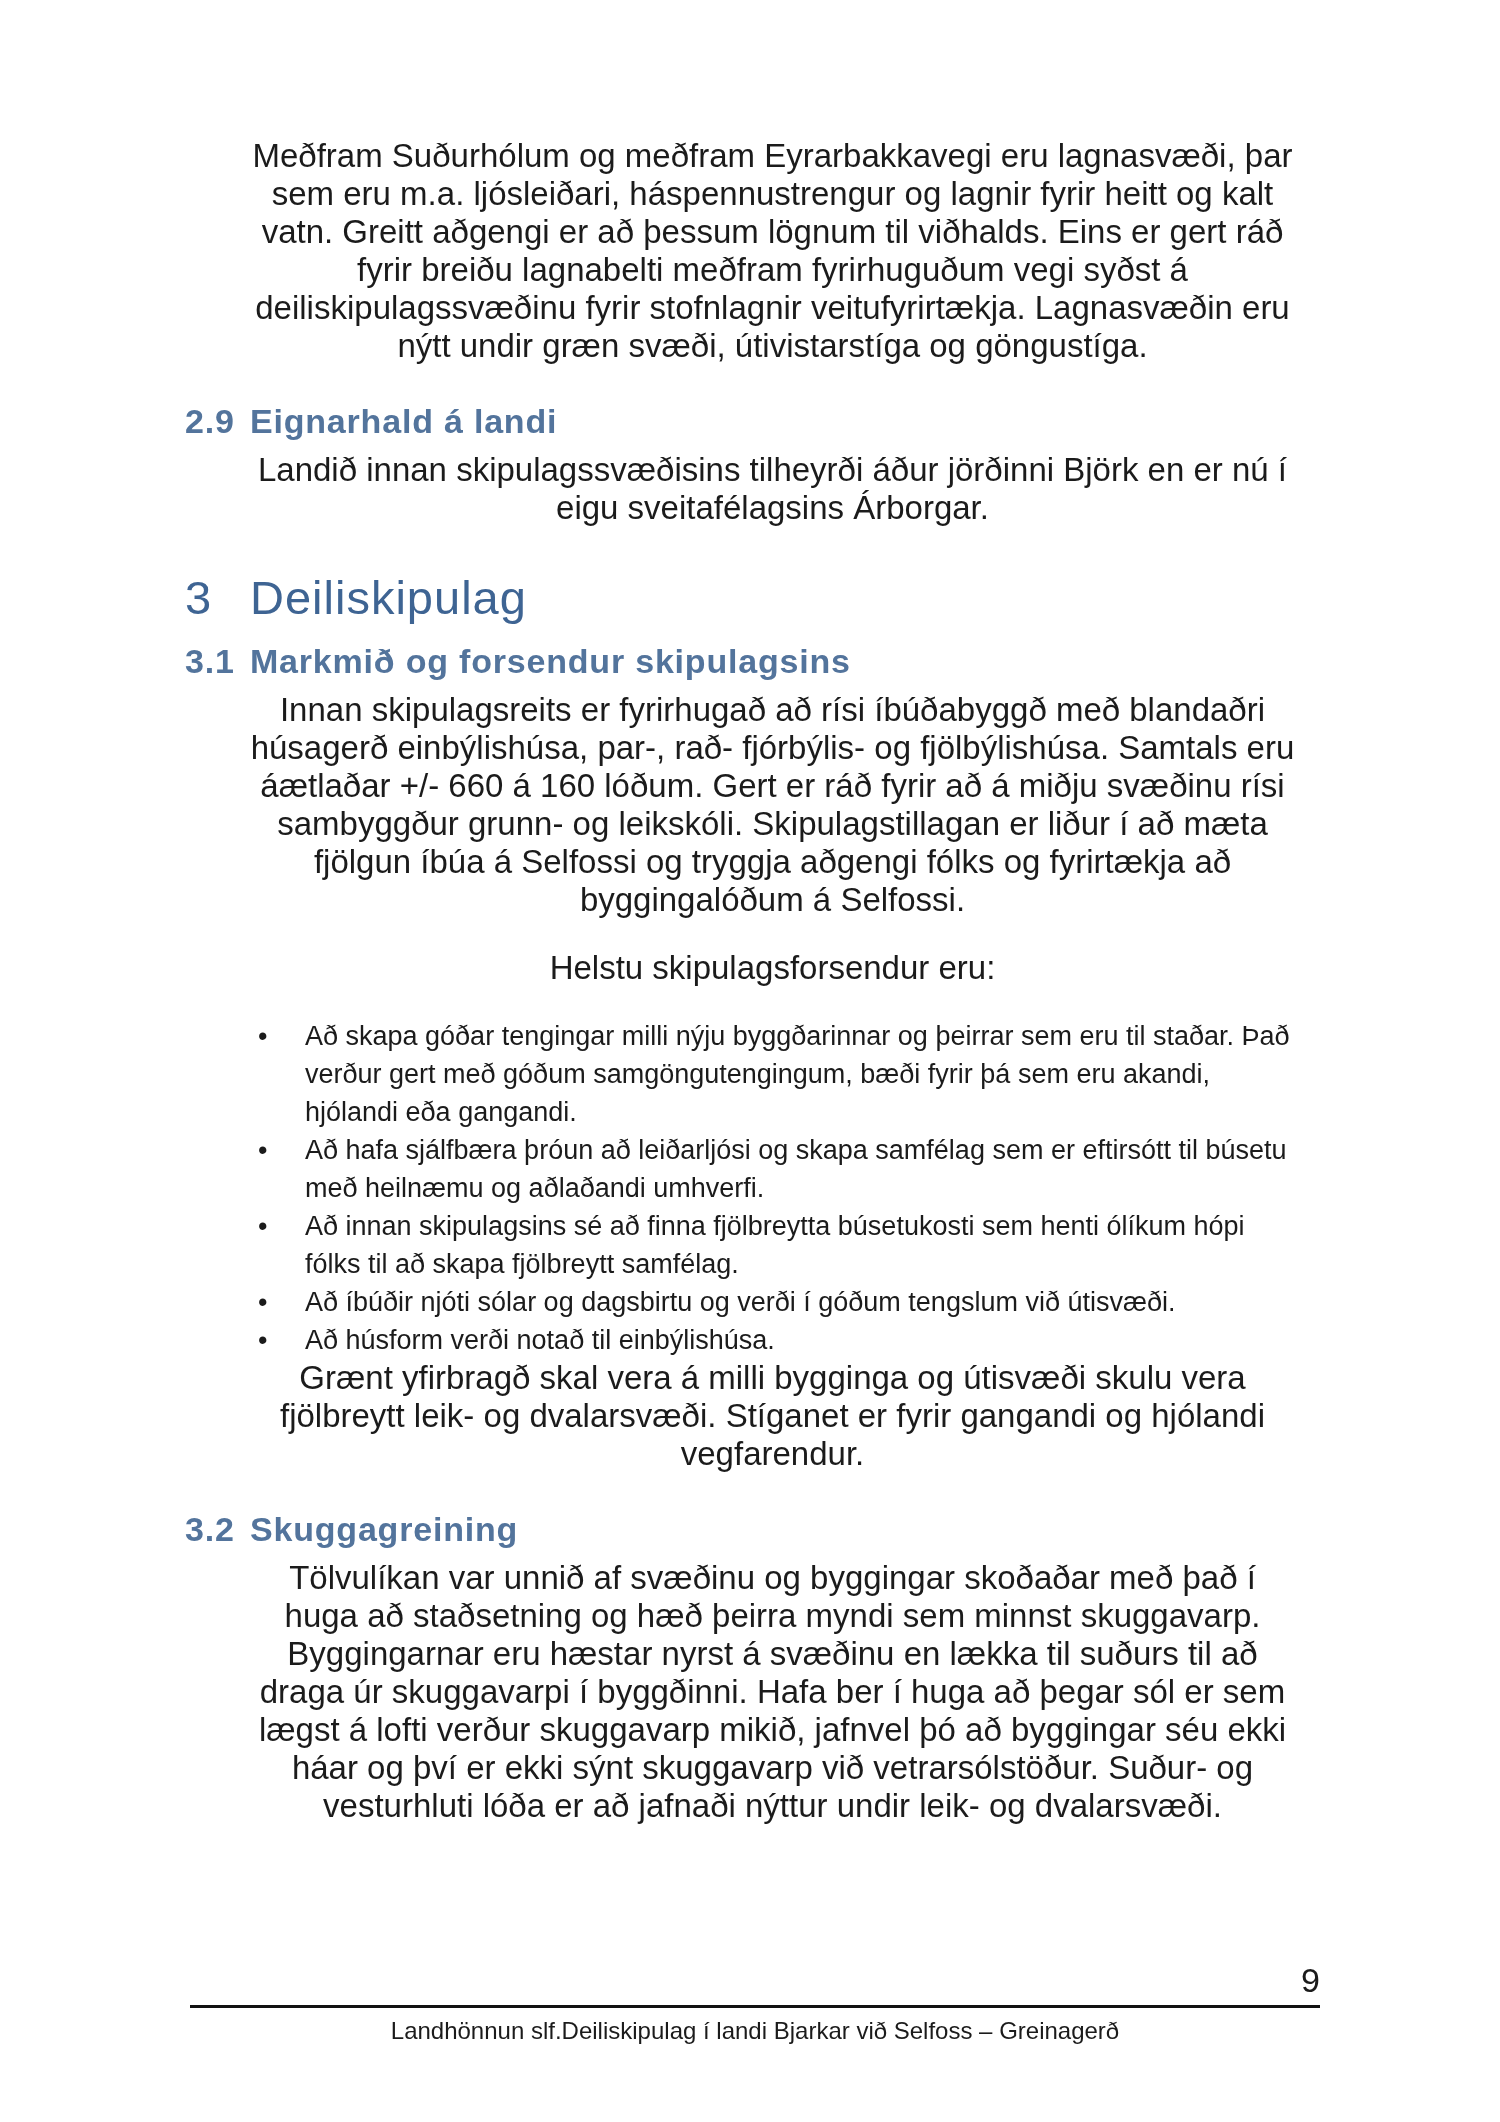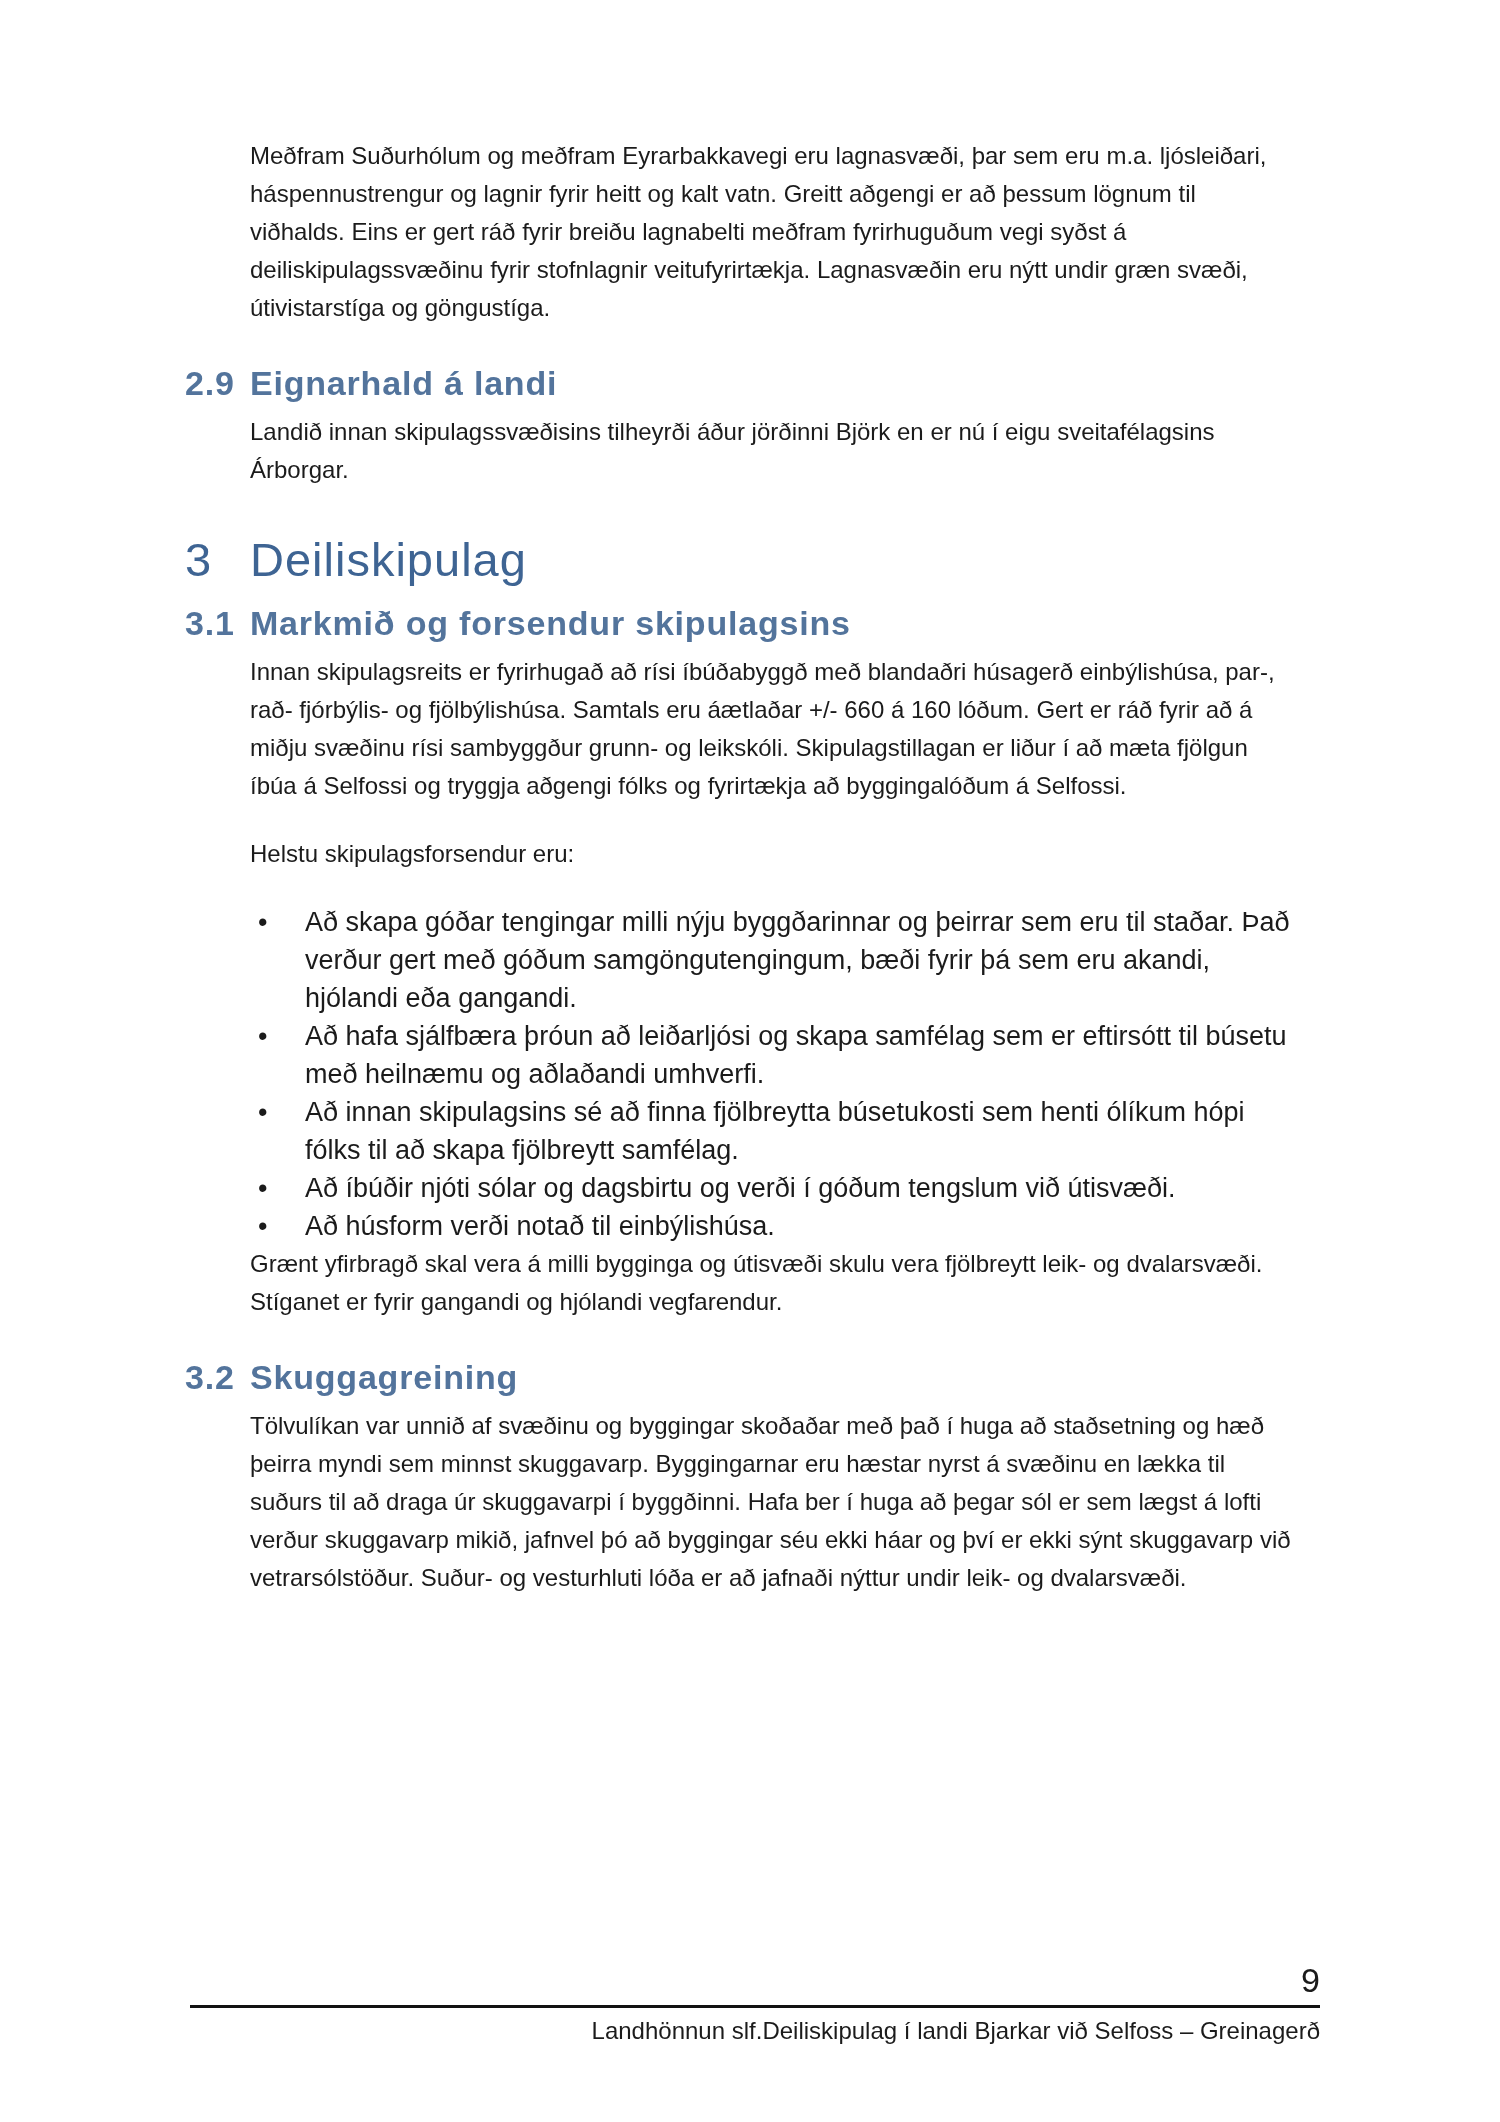--- a/index.html
+++ b/index.html
@@ -17,23 +17,24 @@
     background: #ffffff;
     font-family: "Liberation Sans", "DejaVu Sans", sans-serif;
     color: var(--text);
     overflow: hidden;
   }
   .content { padding-top: 137px; }
 
   p.body {
     margin: 0 116px 0 250px;
     max-width: 1045px;
-    font-size: 24px;
+    font-size: 33px;
     line-height: 38px;
     color: var(--text);
+    text-align: center;
   }
   p.body + p.body { margin-top: 30px; }
 
   h2.section {
     display: flex;
     margin: 34px 180px 8px 185px;
     font-size: 34px;
     line-height: 44px;
     font-weight: 700;
     color: var(--heading);
@@ -92,21 +93,21 @@
     color: var(--text);
   }
   .footer-rule {
     margin: 0 180px 0 190px;
     border: 0;
     border-top: 3px solid #111111;
     height: 0;
   }
   .footer-row {
     display: flex;
-    justify-content: flex-end;
+    justify-content: center;
     margin: 8px 180px 0 190px;
     font-size: 24px;
     line-height: 30px;
     color: var(--text);
   }
 </style>
 </head>
 <body>
 
 <div class="page">

